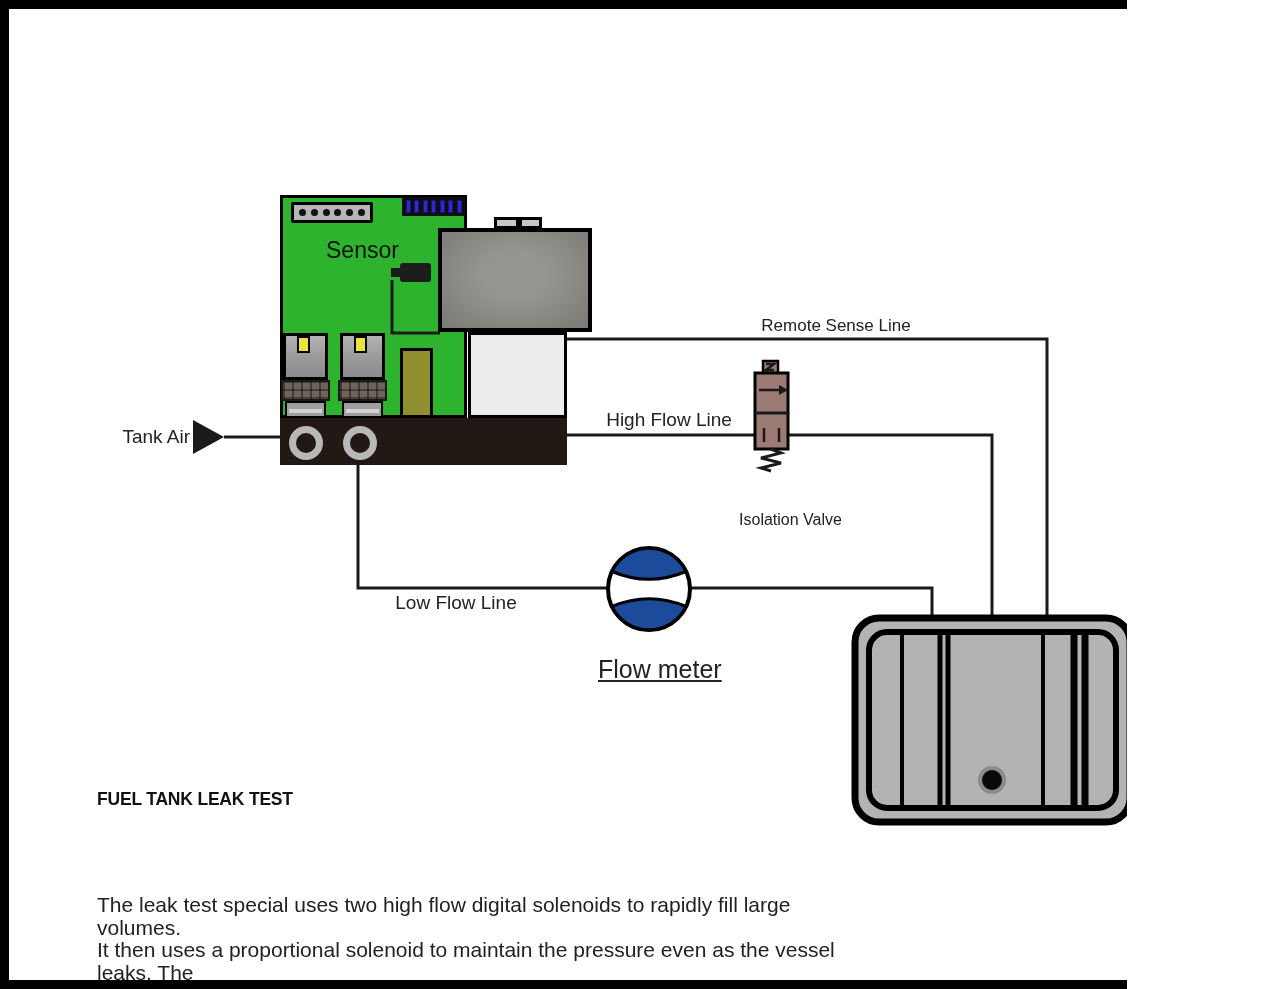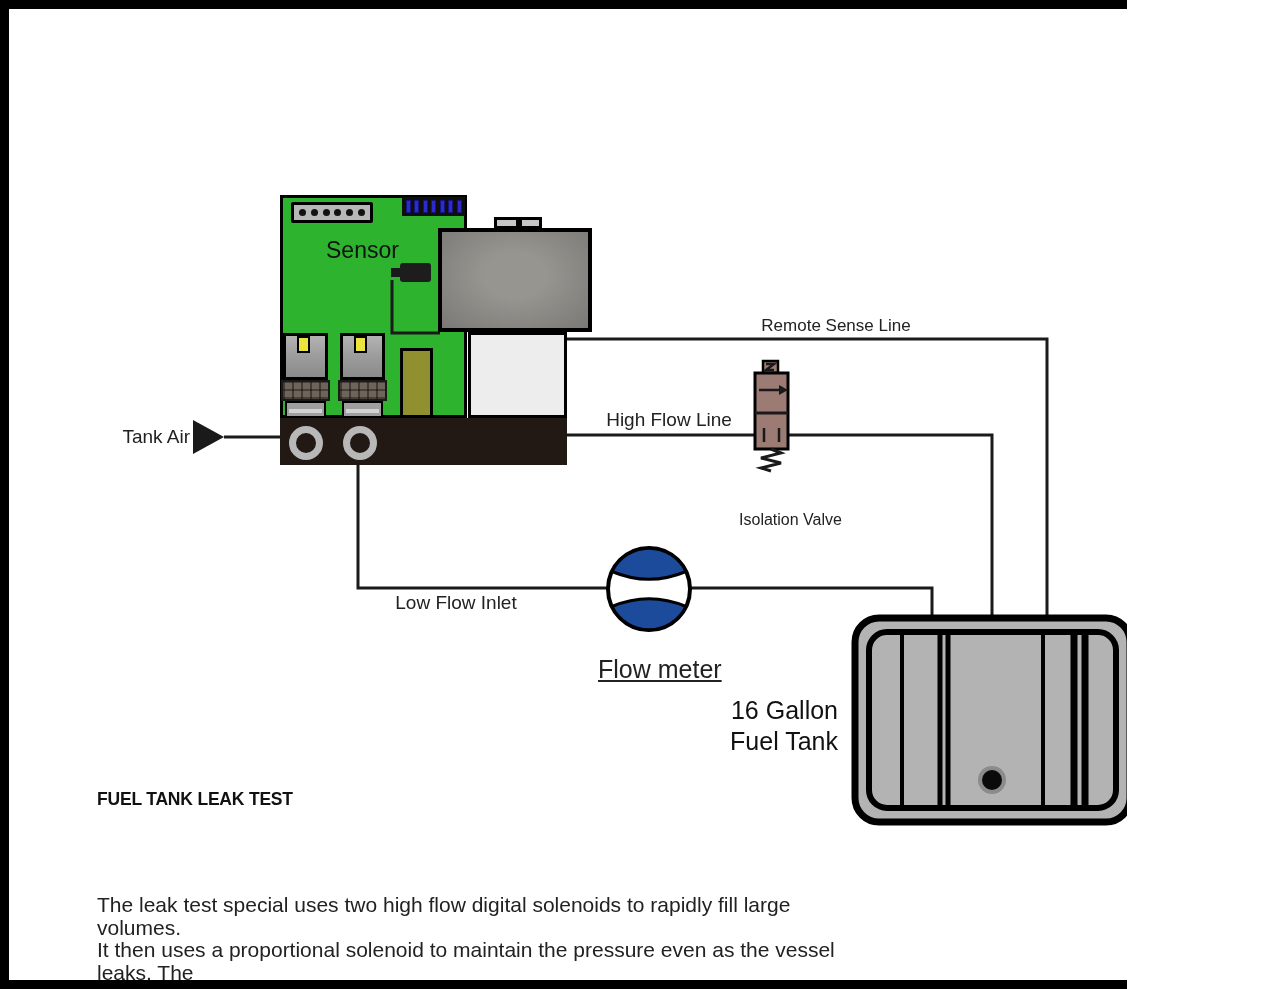--- a/index.html
+++ b/index.html
@@ -152,26 +152,22 @@
       <circle cx="992" cy="780" r="14" fill="#8b8b8b"></circle>
       <circle cx="992" cy="780" r="10" fill="#0a0a0a"></circle>
     </g>
   </svg>
 
   <div class="abs lbl sensor-lbl">Sensor</div>
   <div class="abs lbl inlet-lbl">Tank Air</div>
   <div class="abs lbl remote-lbl">Remote Sense Line</div>
   <div class="abs lbl high-lbl">High Flow Line</div>
   <div class="abs lbl iso-lbl">Isolation Valve</div>
-  <div class="abs lbl low-lbl">Low Flow Inlet</div>
+  <div class="abs lbl low-lbl">Low Flow Line</div>
   <div class="abs lbl fm-lbl">Flow meter</div>
-  <div class="abs tank-lbl">
-    <div>16 Gallon</div>
-    <div>Fuel Tank</div>
-  </div>
 
   <div class="abs title">FUEL TANK LEAK TEST</div>
   <div class="abs desc">The leak test special uses two high flow digital solenoids to rapidly fill large volumes.
 It then uses a proportional solenoid to maintain the pressure even as the vessel leaks. The
 flow meter detects the leak rate. The remote sense line ensures correct pressure in the
 vessel. In this drawing, an automative fuel tank of 16 gallons is leak tested at 5.00 psig.</div>
 
   <div class="border-frame"></div>
 </div>
 

